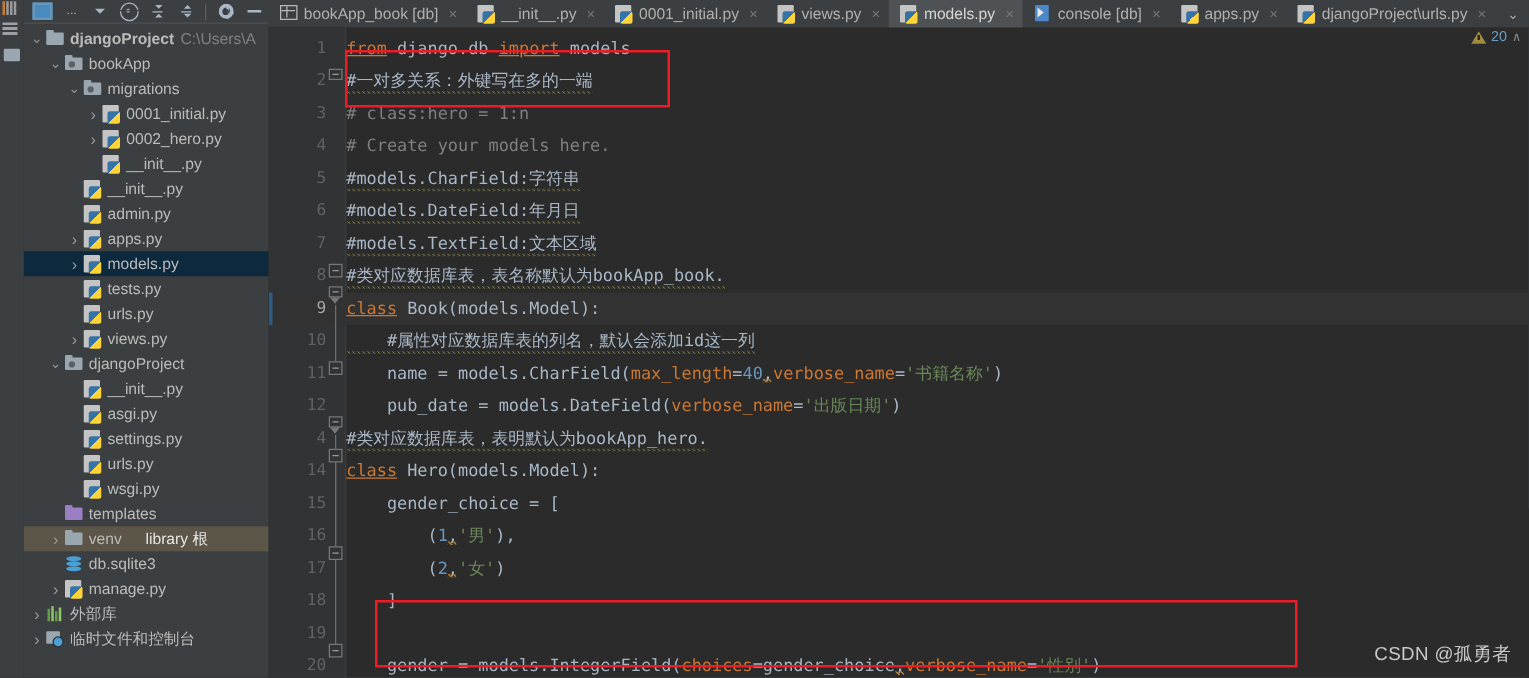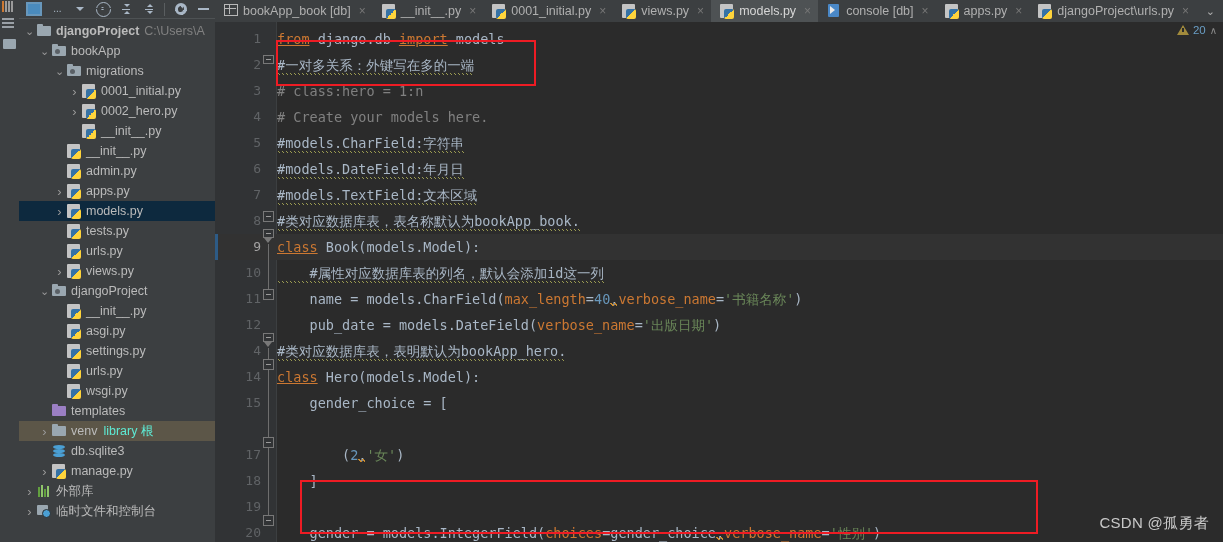--- a/index.html
+++ b/index.html
@@ -70,21 +70,21 @@
     font-size:12.5px;color:#bbbbbb;padding-left:2px;cursor:default;
   }
   .trow.selected{background:#0d293e;}
   .trow.venvsel{background:#5c5648;}
   .arrow{width:13px;display:inline-block;text-align:center;color:#999999;font-size:9px;flex:0 0 13px;}
   .arrow.none{color:transparent;}
   .ico{width:16px;height:16px;flex:0 0 16px;margin-right:4px;position:relative;display:inline-block;}
   .tlabel{color:#bbbbbb;}
   .tlabel.bold{font-weight:bold;}
   .tsub{color:#808080;margin-left:5px;}
-  .tsub2{color:#5eead4;margin-left:6px;}
+  .tsub2{color:#e5e5e5;margin-left:19px;}
 
   
   .fold-grey{position:absolute;left:1px;top:3px;width:14px;height:10px;background:#9aa7b0;border-radius:1px;}
   .fold-grey::before{content:"";position:absolute;left:0;top:-2px;width:6px;height:3px;background:#9aa7b0;border-radius:1px 1px 0 0;}
   .fold-mod{position:absolute;left:1px;top:3px;width:14px;height:10px;background:#9aa7b0;border-radius:1px;}
   .fold-mod::before{content:"";position:absolute;left:0;top:-2px;width:6px;height:3px;background:#9aa7b0;border-radius:1px 1px 0 0;}
   .fold-mod::after{content:"";position:absolute;left:3px;top:2.5px;width:5px;height:5px;border-radius:50%;background:#5a6066;}
   .fold-purple{position:absolute;left:1px;top:3px;width:14px;height:10px;background:#9b7fc4;border-radius:1px;}
   .fold-purple::before{content:"";position:absolute;left:0;top:-2px;width:6px;height:3px;background:#9b7fc4;border-radius:1px 1px 0 0;}
 
@@ -541,20 +541,21 @@
         <div class="cl" style="top: 134px;"><span class="lnum">6</span><span class="ctext"><span class="cmwave">#models.DateField:年月日</span></span></div>
         <div class="cl" style="top: 160px;"><span class="lnum">7</span><span class="ctext"><span class="cmwave">#models.TextField:文本区域</span></span></div>
         <div class="cl" style="top: 186px;"><span class="lnum">8</span><span class="ctext"><span class="cmwave">#类对应数据库表，表名称默认为bookApp_book.</span></span></div>
         <div class="cl curline" style="top: 212px;"><span class="curmark"></span><span class="lnum">9</span><span class="ctext"><span class="kw">class</span><span class="id"> Book(models.Model):</span></span></div>
         <div class="cl" style="top: 238px;"><span class="lnum">10</span><span class="ctext"><span class="cmwave">    #属性对应数据库表的列名，默认会添加id这一列</span></span></div>
         <div class="cl" style="top: 264px;"><span class="lnum">11</span><span class="ctext"><span class="id">    name = models.CharField(</span><span class="param">max_length</span><span class="id">=</span><span class="num">40</span><span class="commawv">,</span><span class="param">verbose_name</span><span class="id">=</span><span class="str">'书籍名称'</span><span class="id">)</span></span></div>
         <div class="cl" style="top: 290px;"><span class="lnum">12</span><span class="ctext"><span class="id">    pub_date = models.DateField(</span><span class="param">verbose_name</span><span class="id">=</span><span class="str">'出版日期'</span><span class="id">)</span></span></div>
         <div class="cl" style="top: 316px;"><span class="lnum">4</span><span class="ctext"><span class="cmwave">#类对应数据库表，表明默认为bookApp_hero.</span></span></div>
         <div class="cl" style="top: 342px;"><span class="lnum">14</span><span class="ctext"><span class="kw">class</span><span class="id"> Hero(models.Model):</span></span></div>
         <div class="cl" style="top: 368px;"><span class="lnum">15</span><span class="ctext"><span class="id">    gender_choice = [</span></span></div>
+        <div class="cl" style="top: 394px;"><span class="lnum">16</span><span class="ctext"><span class="id">        (</span><span class="num">1</span><span class="commawv">,</span><span class="str">'男'</span><span class="id">),</span></span></div>
         <div class="cl" style="top: 420px;"><span class="lnum">17</span><span class="ctext"><span class="id">        (</span><span class="num">2</span><span class="commawv">,</span><span class="str">'女'</span><span class="id">)</span></span></div>
         <div class="cl" style="top: 446px;"><span class="lnum">18</span><span class="ctext"><span class="id">    ]</span></span></div>
         <div class="cl" style="top: 472px;"><span class="lnum">19</span></div>
         <div class="cl" style="top: 498px;"><span class="lnum">20</span><span class="ctext"><span class="id">    gender = models.IntegerField(</span><span class="param">choices</span><span class="id">=gender_choice</span><span class="commawv">,</span><span class="param">verbose_name</span><span class="id">=</span><span class="str">'性别'</span><span class="id">)</span></span></div>
       </div>
 
     <div class="foldarrow" style="top:33px;">
         <i></i>
       </div>
     <div class="fold" style="top:189px;"></div>

